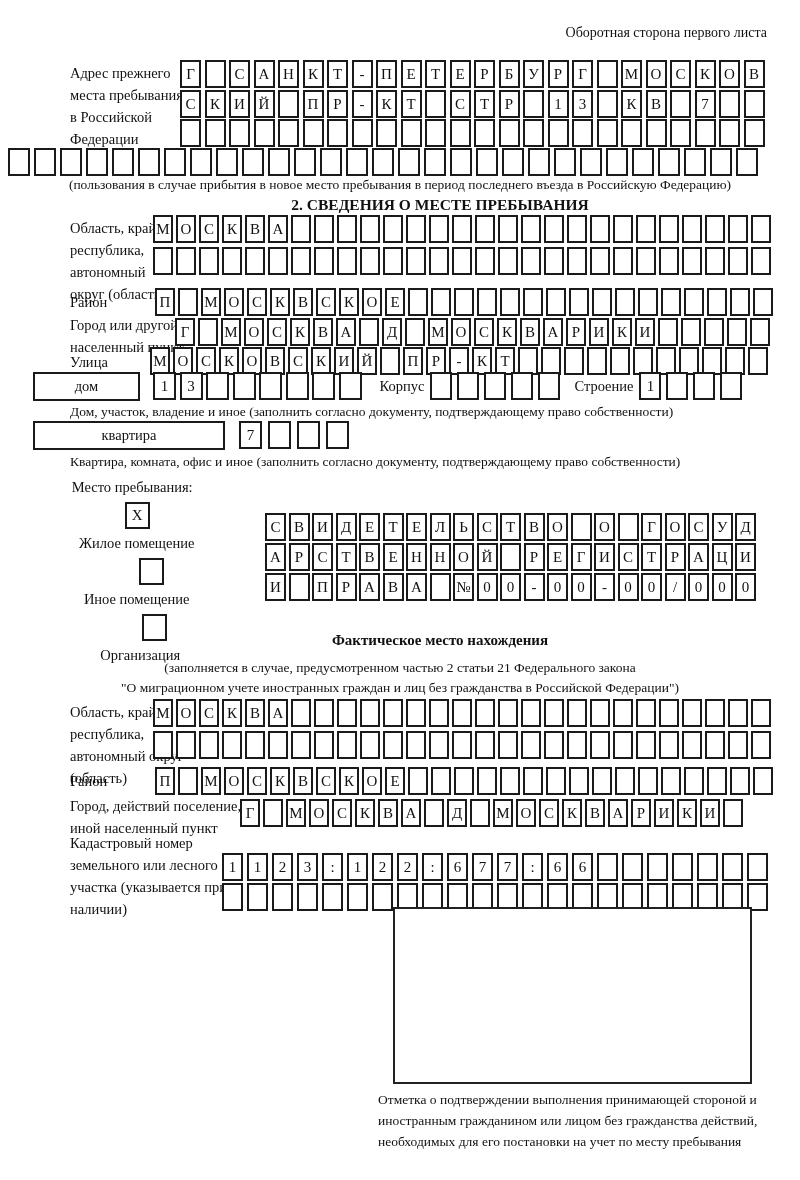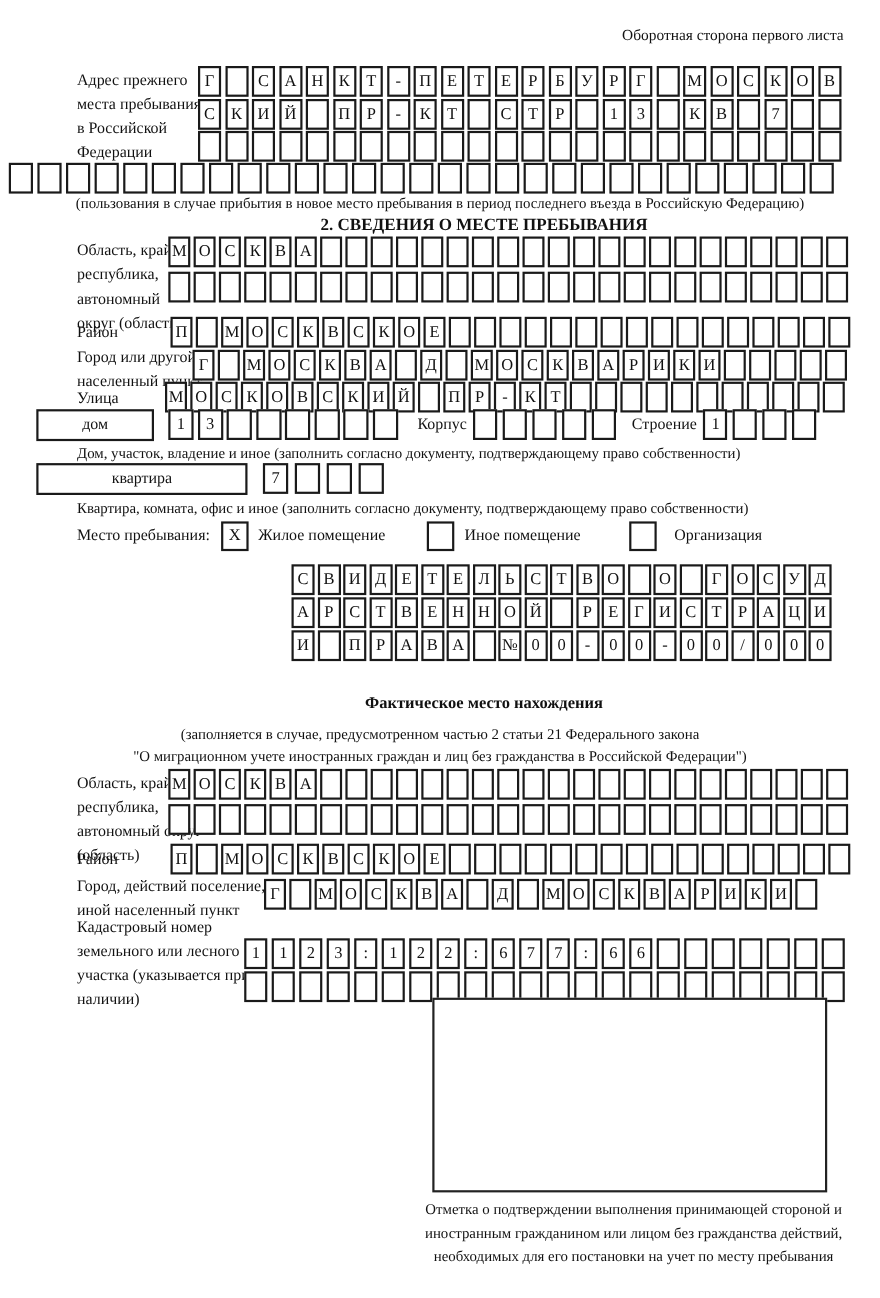--- a/index.html
+++ b/index.html
@@ -328,21 +328,21 @@
     <div class="widebox" style="width:192px;">квартира</div>
     <div class="cells" style="margin-left:14px;--cw:23px;--gap:6px;">
         <div class="cell">7</div>
         <div class="cell"></div>
         <div class="cell"></div>
         <div class="cell"></div>
       </div>
   </div>
   <div class="abs note" style="top:453px;left:70px;">Квартира, комната, офис и иное (заполнить согласно документу, подтверждающему право собственности)</div>
 
-  <div class="abs flexrow" style="top:473px;left:70px;align-items:center;">
+  <div class="abs flexrow" style="top:473px;left:70px;align-items:center;flex-direction:column;">
     <div class="inlinelbl">Место пребывания:</div>
     <div class="cb" style="margin-left:10px;">X</div>
     <div class="inlinelbl" style="margin-left:9px;">Жилое помещение</div>
     <div class="cb" style="margin-left:38px;"></div>
     <div class="inlinelbl" style="margin-left:9px;">Иное помещение</div>
     <div class="cb" style="margin-left:44px;"></div>
     <div class="inlinelbl" style="margin-left:16px;">Организация</div>
   </div>
 
   <div class="abs cells" style="top:513px;left:265px;--cw:21px;--gap:2.5px;">
@@ -580,15 +580,15 @@
       <div class="cell"></div>
       <div class="cell"></div>
       <div class="cell"></div>
       <div class="cell"></div>
       <div class="cell"></div>
       <div class="cell"></div>
       <div class="cell"></div>
     </div>
 
   <div class="abs stampbox" style="top:907px;left:393px;width:359px;height:177px;"></div>
-  <div class="abs note" style="top:1090px;left:378px;width:396px;text-align:center;line-height:1.55;">Отметка о подтверждении выполнения принимающей стороной и иностранным гражданином или лицом без гражданства действий, необходимых для его постановки на учет по месту пребывания</div>
+  <div class="abs note" style="top:1090px;left:378px;width:396px;text-align:left;line-height:1.55;">Отметка о подтверждении выполнения принимающей стороной и иностранным гражданином или лицом без гражданства действий, необходимых для его постановки на учет по месту пребывания</div>
 
 </div>
 
 </body></html>

